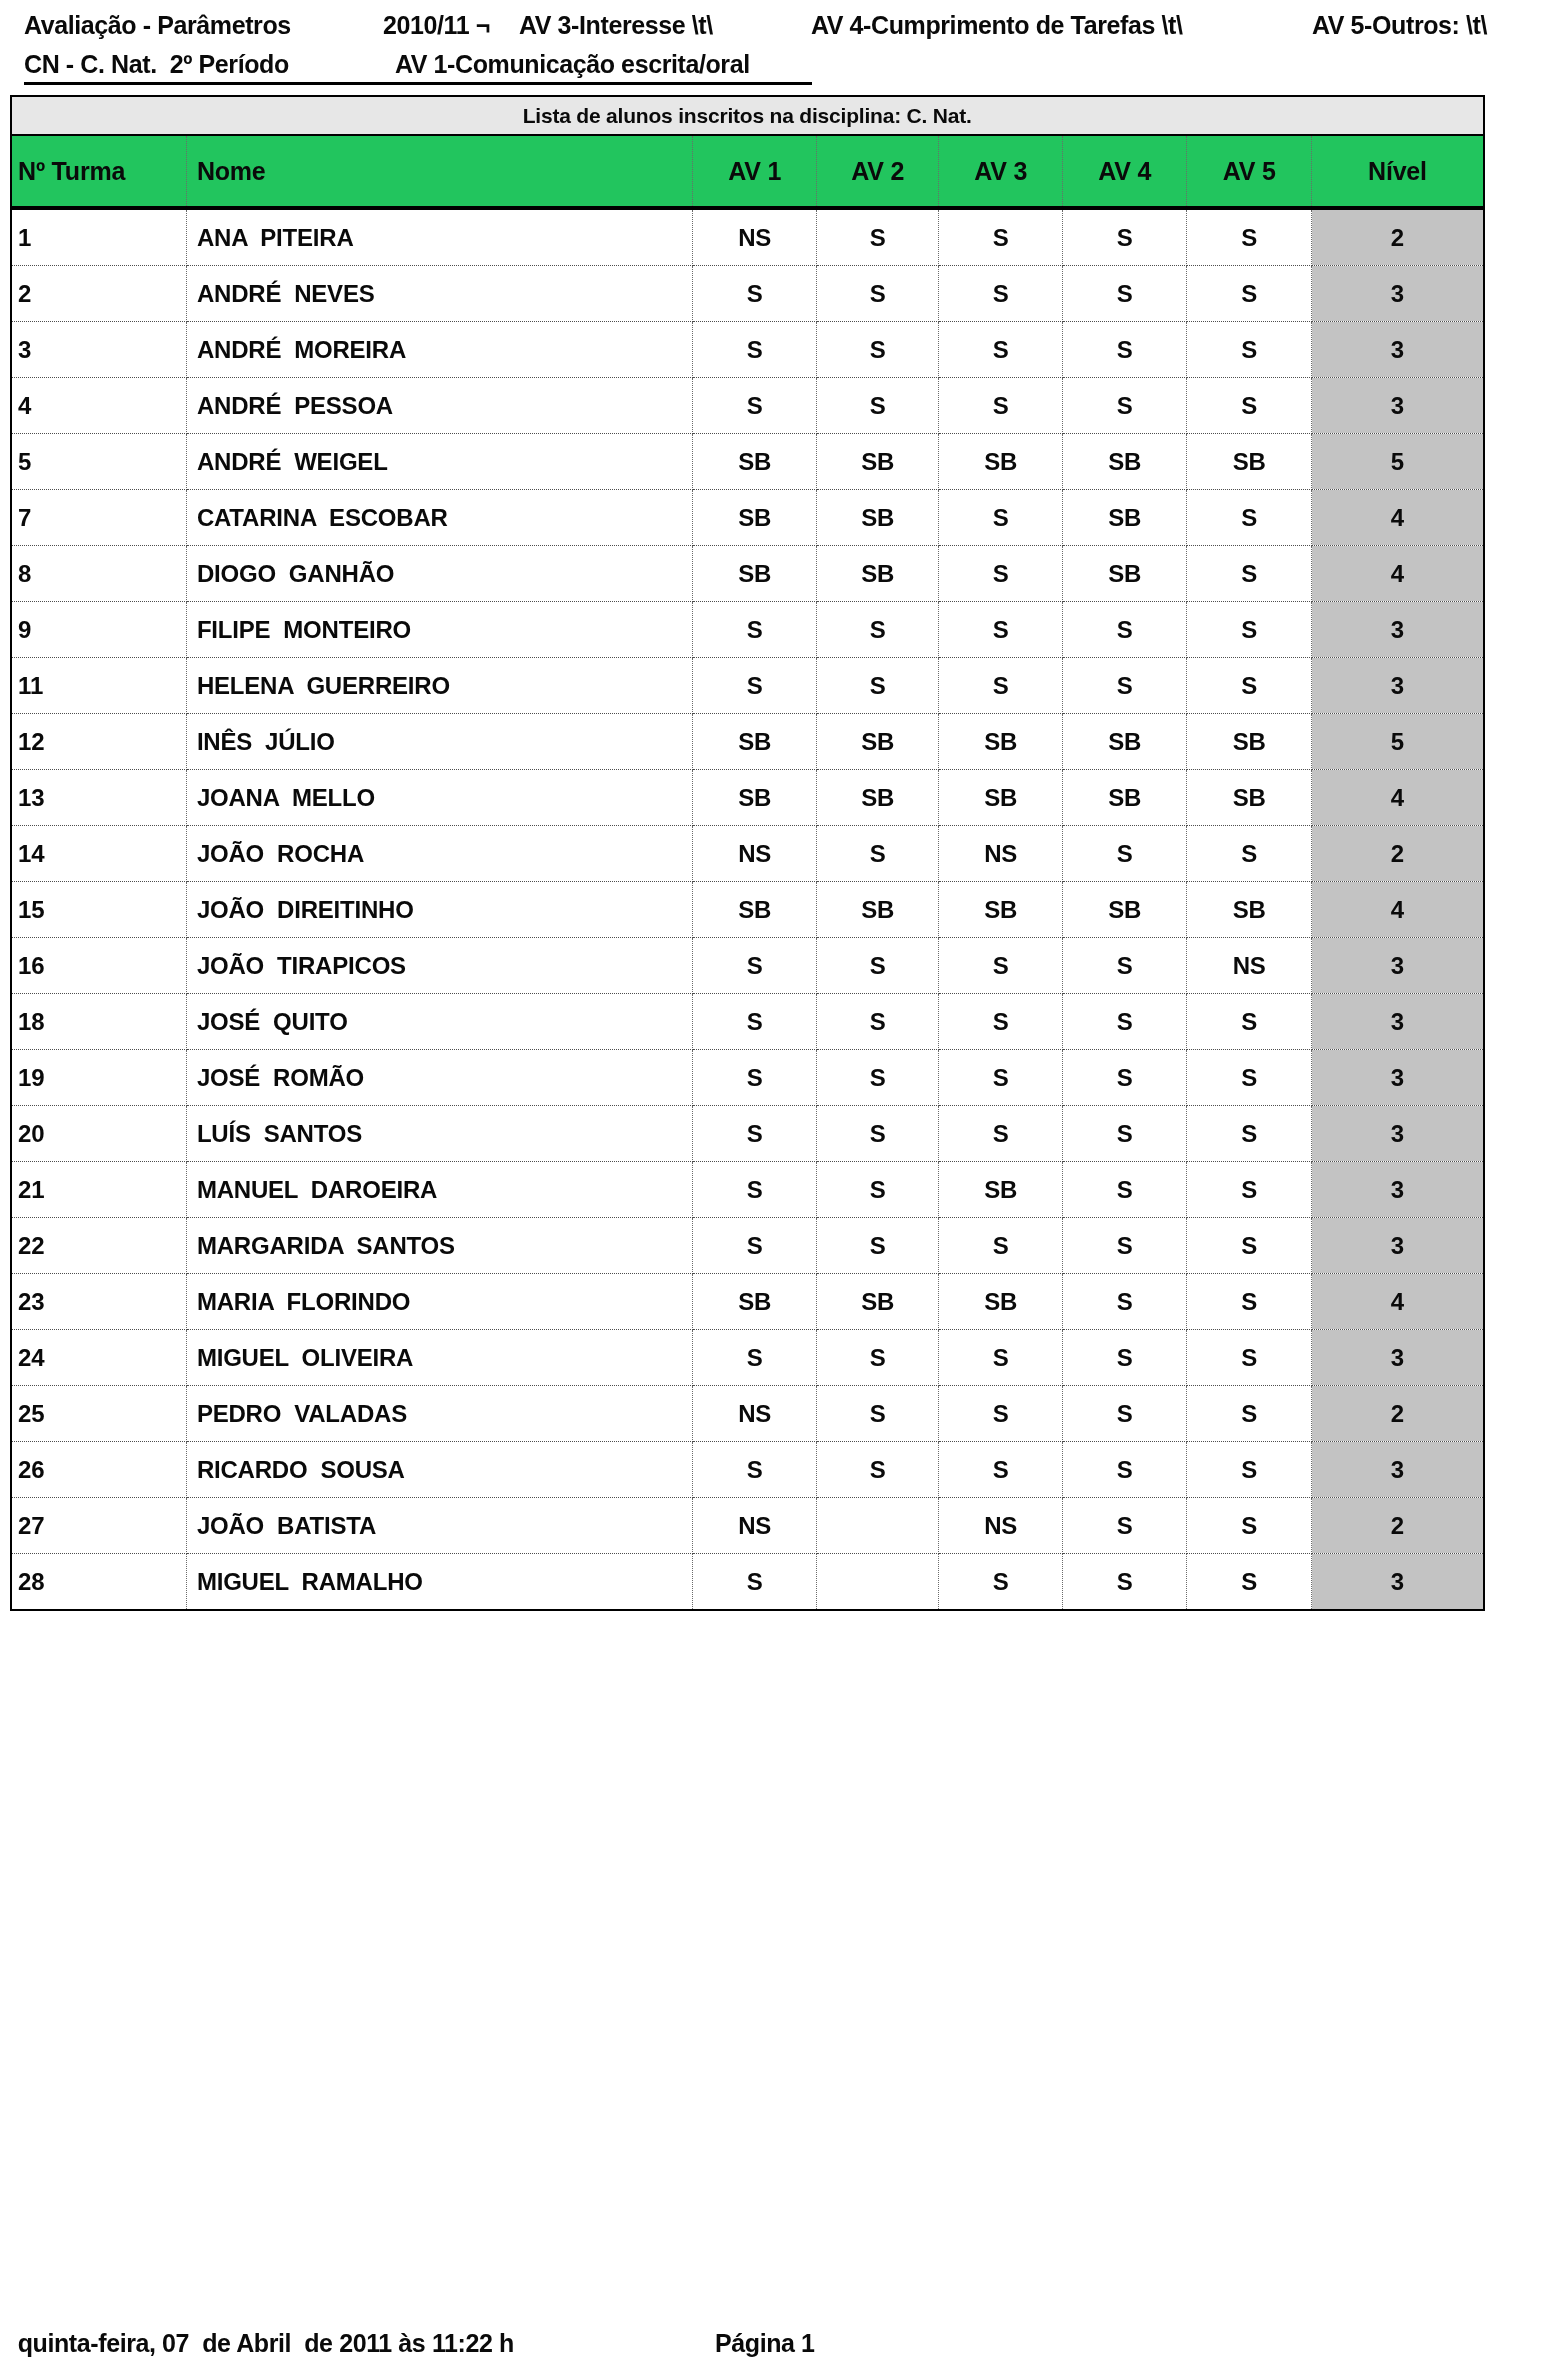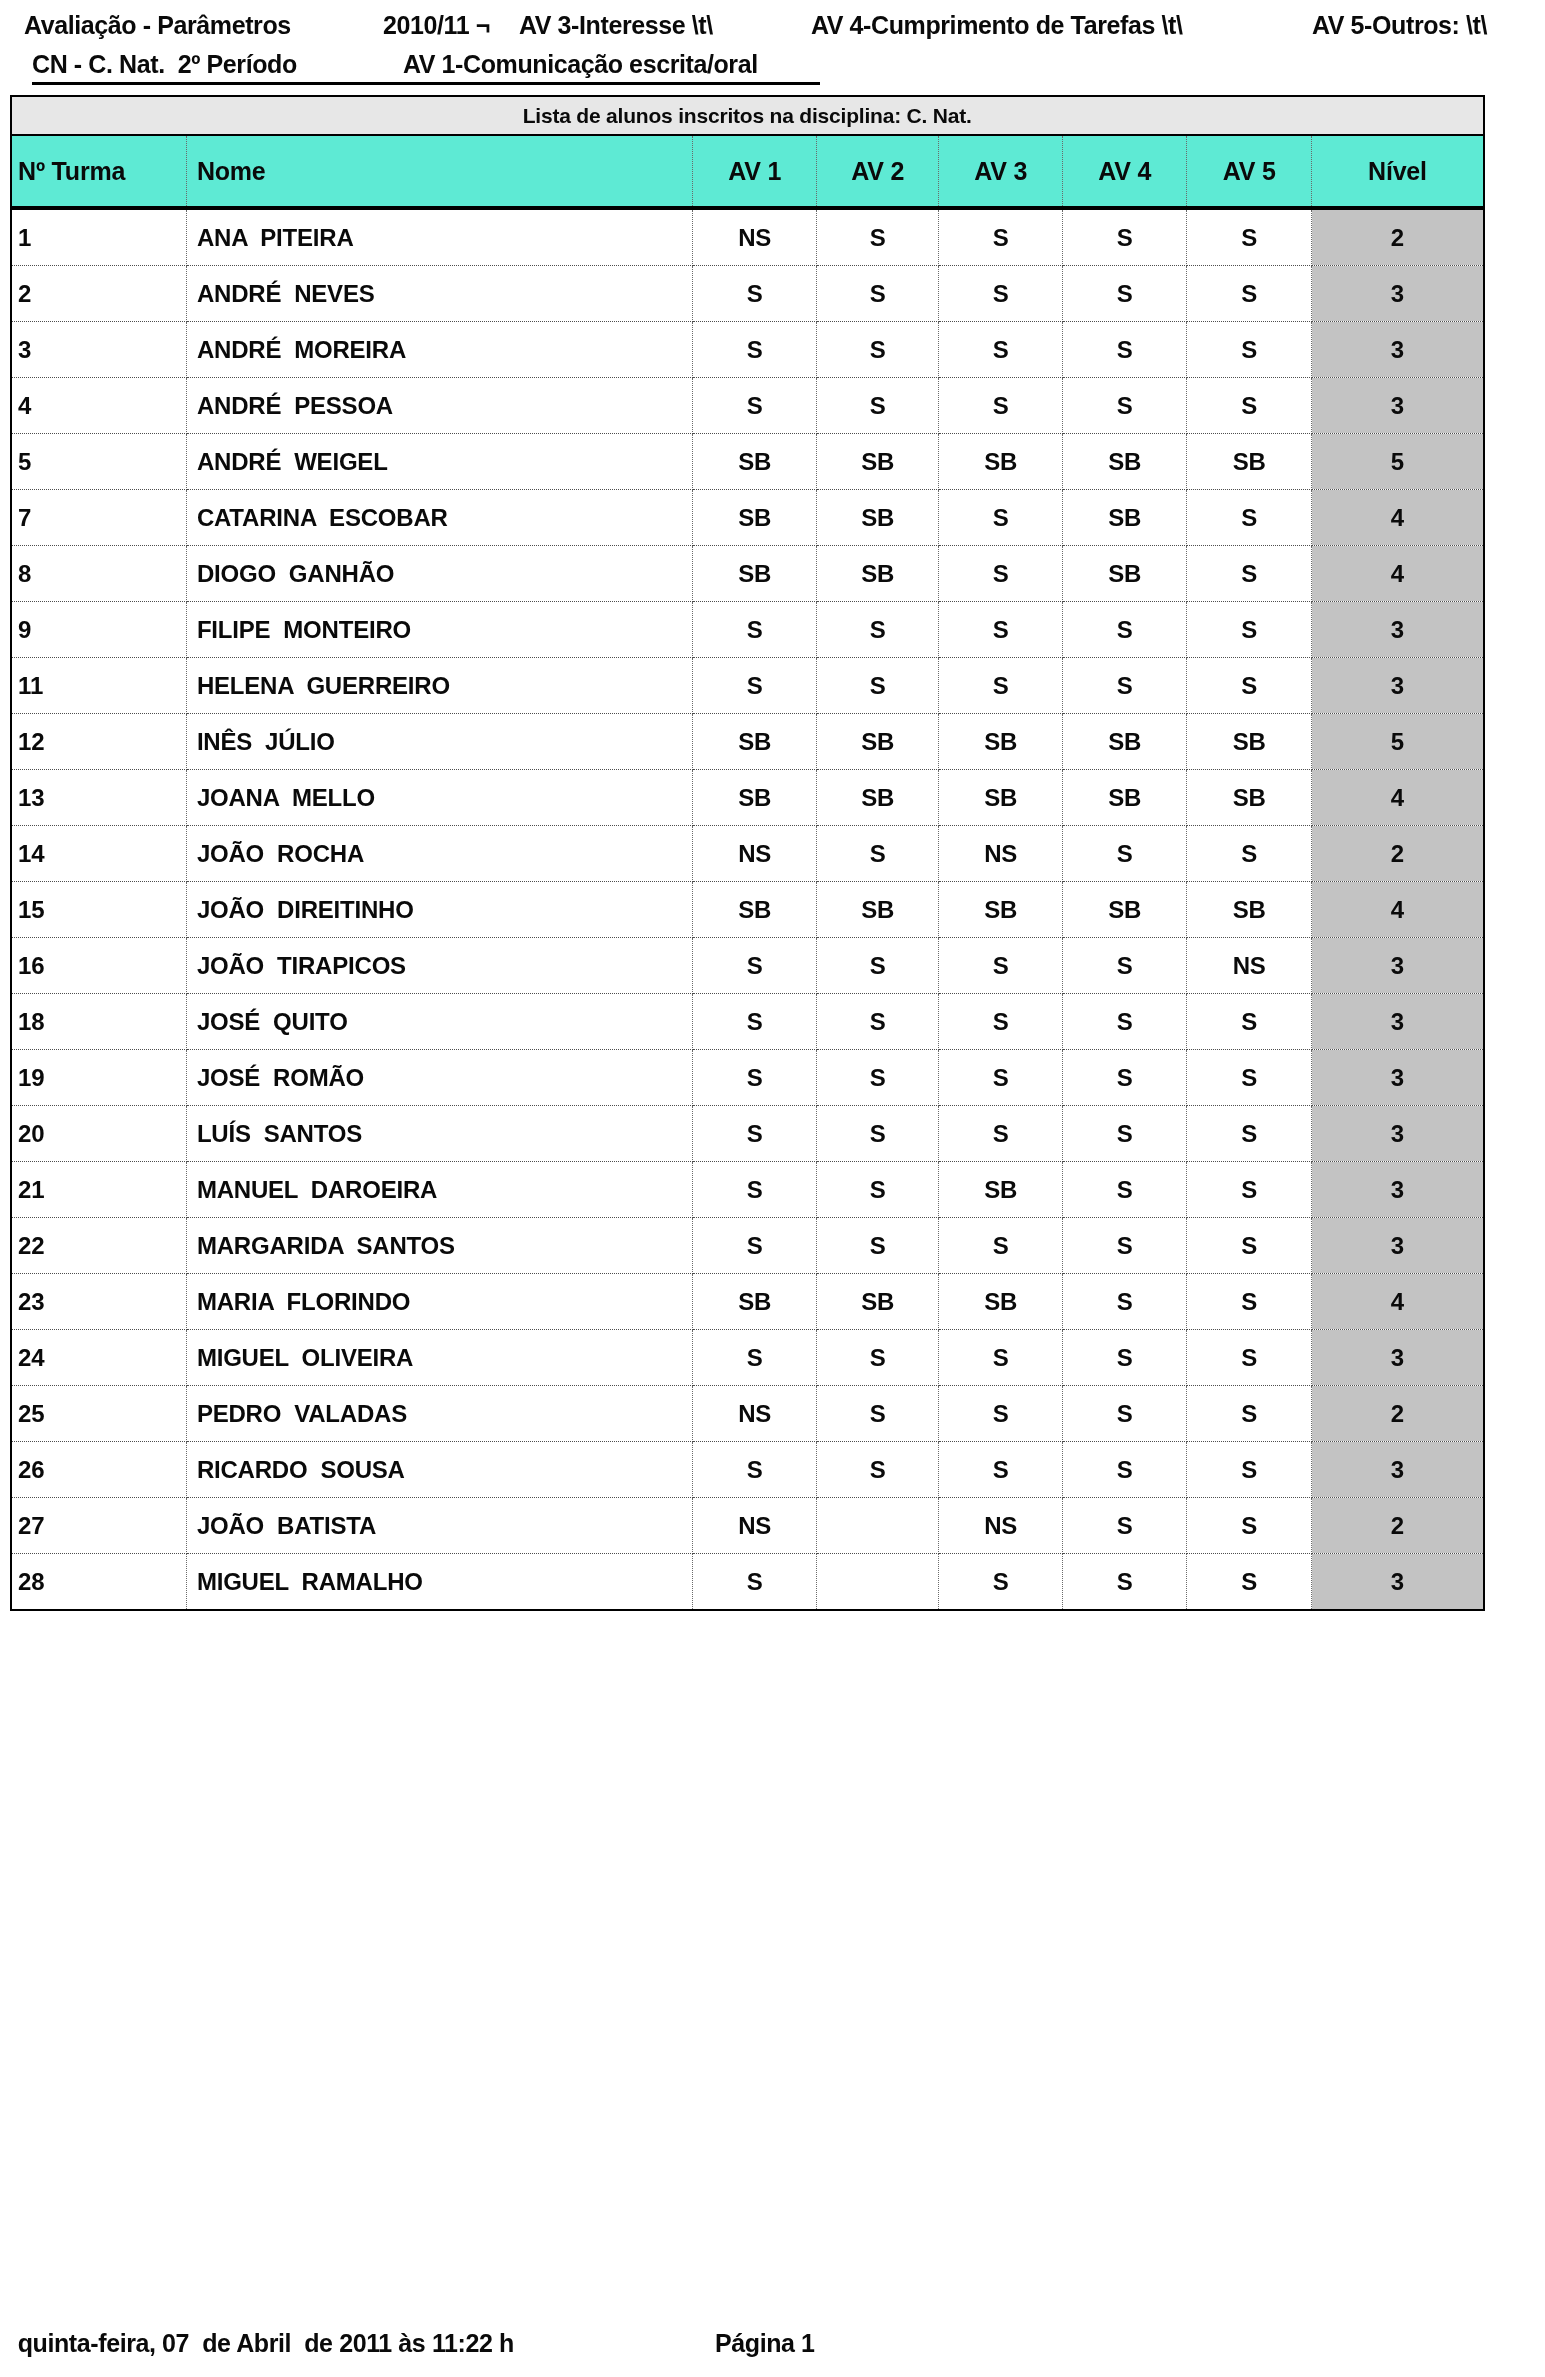--- a/index.html
+++ b/index.html
@@ -19,21 +19,21 @@
 
   
   .hdr-line1 { position: absolute; top: 11.3px; left: 0; width: 1371px; height: 32px; font-size: 25px; letter-spacing: -0.4px; white-space: pre; }
   .hdr-line1 span { position: absolute; top: 0; }
   .h1-title { left: 24px; }
   .h1-year  { left: 383px; }
   .h1-av3   { left: 519px; }
   .h1-av4   { left: 811px; }
   .h1-av5   { left: 1312px; }
 
-  .hdr-line2 { position: absolute; top: 48px; left: 8px; width: 1348px; height: 37px; font-size: 25px; letter-spacing: -0.4px; white-space: pre; }
+  .hdr-line2 { position: absolute; top: 48px; left: 0; width: 1348px; height: 37px; font-size: 25px; letter-spacing: -0.4px; white-space: pre; }
   .hdr-line2 .underbar {
     position: absolute; top: 0; left: 24px; width: 788px; height: 34px;
     border-bottom: 3.2px solid #000;
   }
   .hdr-line2 span { position: absolute; top: 1.6px; }
   .h2-course { left: 24px; }
   .h2-av1    { left: 383px; margin-left: 12px; }
 
   
   table.students {
@@ -49,21 +49,21 @@
   tr.title-row th {
     height: 35px;
     background: #e7e7e7;
     border-bottom: 2.4px solid #000;
     font-size: 21px;
     text-align: center;
     letter-spacing: -0.2px;
   }
   tr.head-row th {
     height: 68px;
-    background: #5eead4;
+    background: #22c55e;
     border-bottom: 4px solid #000;
     border-right: 0.8px dotted #6a6a6a;
     font-size: 25px;
     vertical-align: middle;
     letter-spacing: -0.2px;
   }
   tr.head-row th:last-child { border-right: none; margin-top: 14px; }
   th.hc-num  { text-align: left; padding-left: 6.4px; }
   th.hc-nome { text-align: left; padding-left: 9.7px; }
   th.hc-av, th.hc-nivel { text-align: center; }

